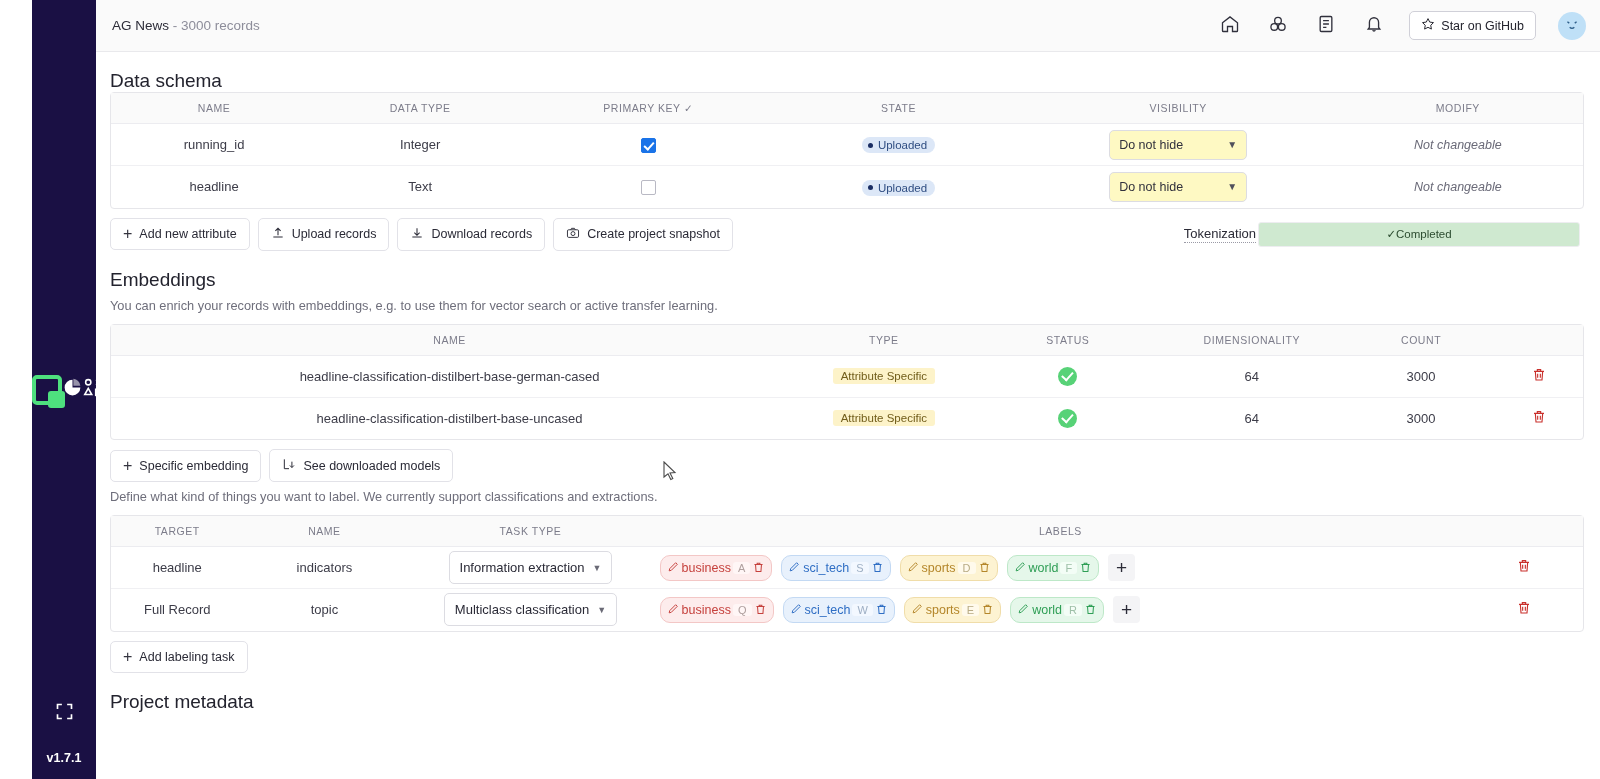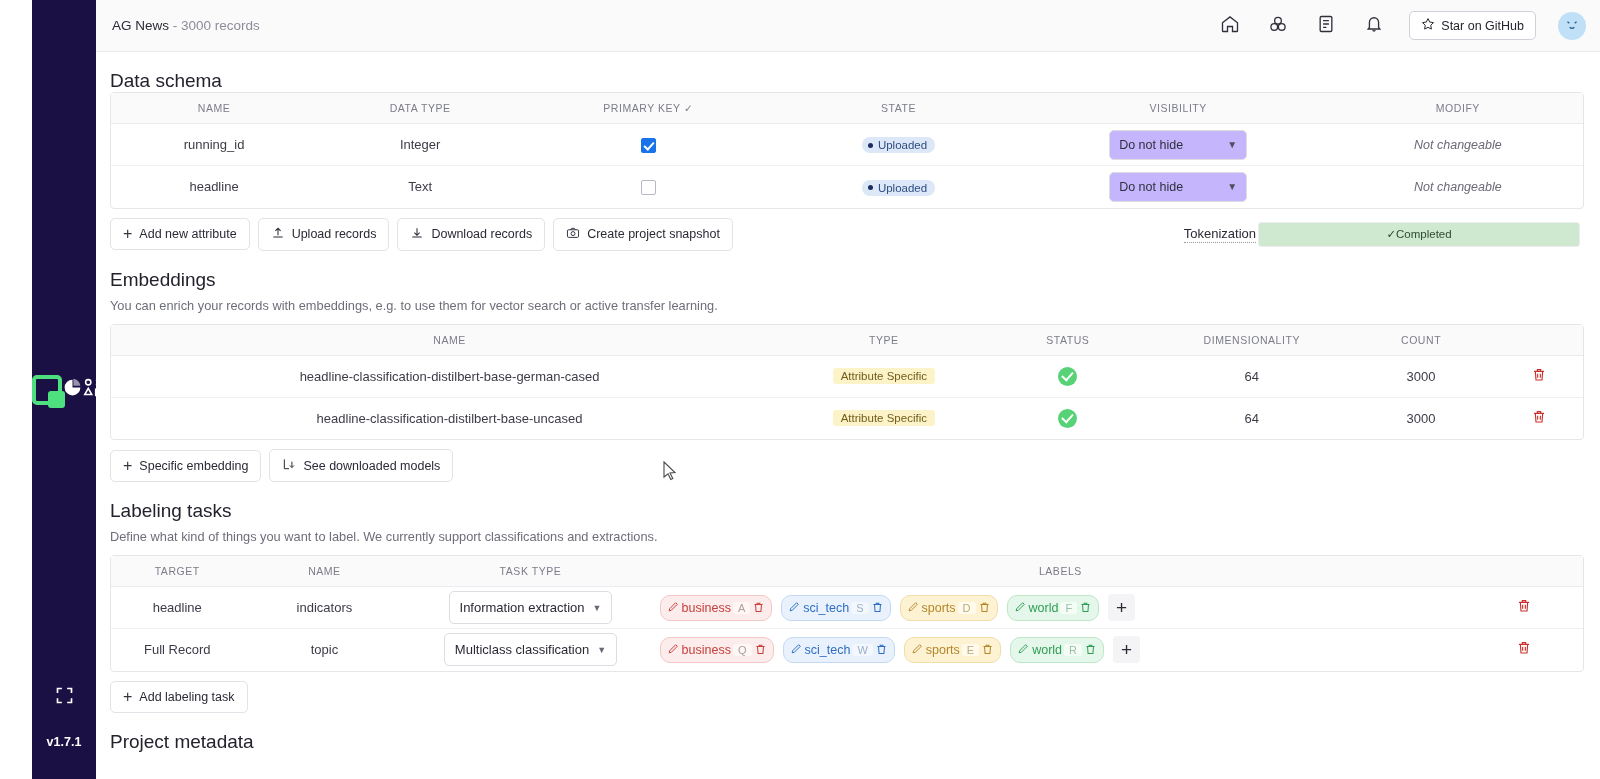--- a/index.html
+++ b/index.html
@@ -26,21 +26,21 @@
     width: 17px; height: 17px; background:#4ee07e; border-radius:3px;
   }
   .nav-icon {
     width: 64px; height: 56px; display:flex; align-items:center; justify-content:center;
     color: #ffffff; cursor: pointer;
   }
   .nav-icon svg { width: 21px; height: 21px; }
   .nav-icon.active { color: #3ecf6b; }
   .nav-divider { width: 34px; height: 1px; background: #6f6a91; margin: 13px 0; }
   .api-text { font-size: 13px; font-weight: bold; letter-spacing: .5px; color: #fff; }
-  .sidebar-bottom { position:absolute; bottom: 16px; width: 64px;
+  .sidebar-bottom { position:absolute; bottom: 0; width: 64px;
     display:flex; flex-direction:column; align-items:center; padding-bottom: 8px; }
   .version { color: #ffffff; font-size: 12.5px; font-weight: 600; padding: 10px 0 6px; }
 
   
   .main { flex: 1; height: 779px; display:flex; flex-direction: column; background:#fff; min-width:0; }
 
   .topbar {
     height: 52px; flex: 0 0 52px; background:#fafafa; border-bottom: 1px solid #e9e9ec;
     display:flex; align-items:center; padding: 0 14px 0 16px; gap: 10px;
   }
@@ -88,21 +88,21 @@
     border:solid #fff; border-width: 0 2px 2px 0; transform: rotate(42deg); }
 
   .badge-state {
     display:inline-flex; align-items:center; gap:5px; background:#dce7f7; color:#2f4d82;
     font-size: 11.5px; border-radius: 8px; padding: 2px 8px 2px 6px;
   }
   .badge-state .dot { width:5px; height:5px; border-radius:50%; background:#1a2d63; }
 
   .select {
     display:inline-flex; align-items:center; justify-content:space-between;
-    width: 138px; border:1px solid #dcdce2; border-radius: 5px; background:#c4b5fd;
+    width: 138px; border:1px solid #dcdce2; border-radius: 5px; background:#fef9c3;
     padding: 7px 9px; font-size: 12.5px; color:#30303c; cursor:pointer; text-align:left;
   }
   .select .chev { font-size: 10px; color:#50505c; }
   .italic-muted { font-style: italic; color:#6a6a78; font-size: 12.5px; }
 
   .btn-row { display:flex; align-items:center; gap: 8px; padding: 9px 0 0 0; }
   .btn {
     display:inline-flex; align-items:center; gap: 7px; background:#fff;
     border:1px solid #e2e2e8; border-radius: 5px; padding: 7px 12px;
     font-size: 12.5px; color:#2a2a36; cursor:pointer; white-space:nowrap;
@@ -495,21 +495,20 @@
           <span>
             <svg viewBox="0 0 24 24" fill="none" stroke="currentColor" stroke-width="1.7">
               <path d="M4 4v16h8"></path>
                 <path d="M17 8v10M13.5 14.5L17 18l3.5-3.5"></path>
               </svg>
           </span>
           <span>See downloaded models</span>
         </div>
       </div>
 
-      <div class="section-title">Labeling tasks</div>
       <div class="section-desc">Define what kind of things you want to label. We currently support classifications and extractions.</div>
 
       <div class="card">
         <table>
           <colgroup>
               <col style="width:9%">
               <col style="width:11%">
               <col style="width:17%">
               <col style="width:55%">
               <col style="width:8%">

